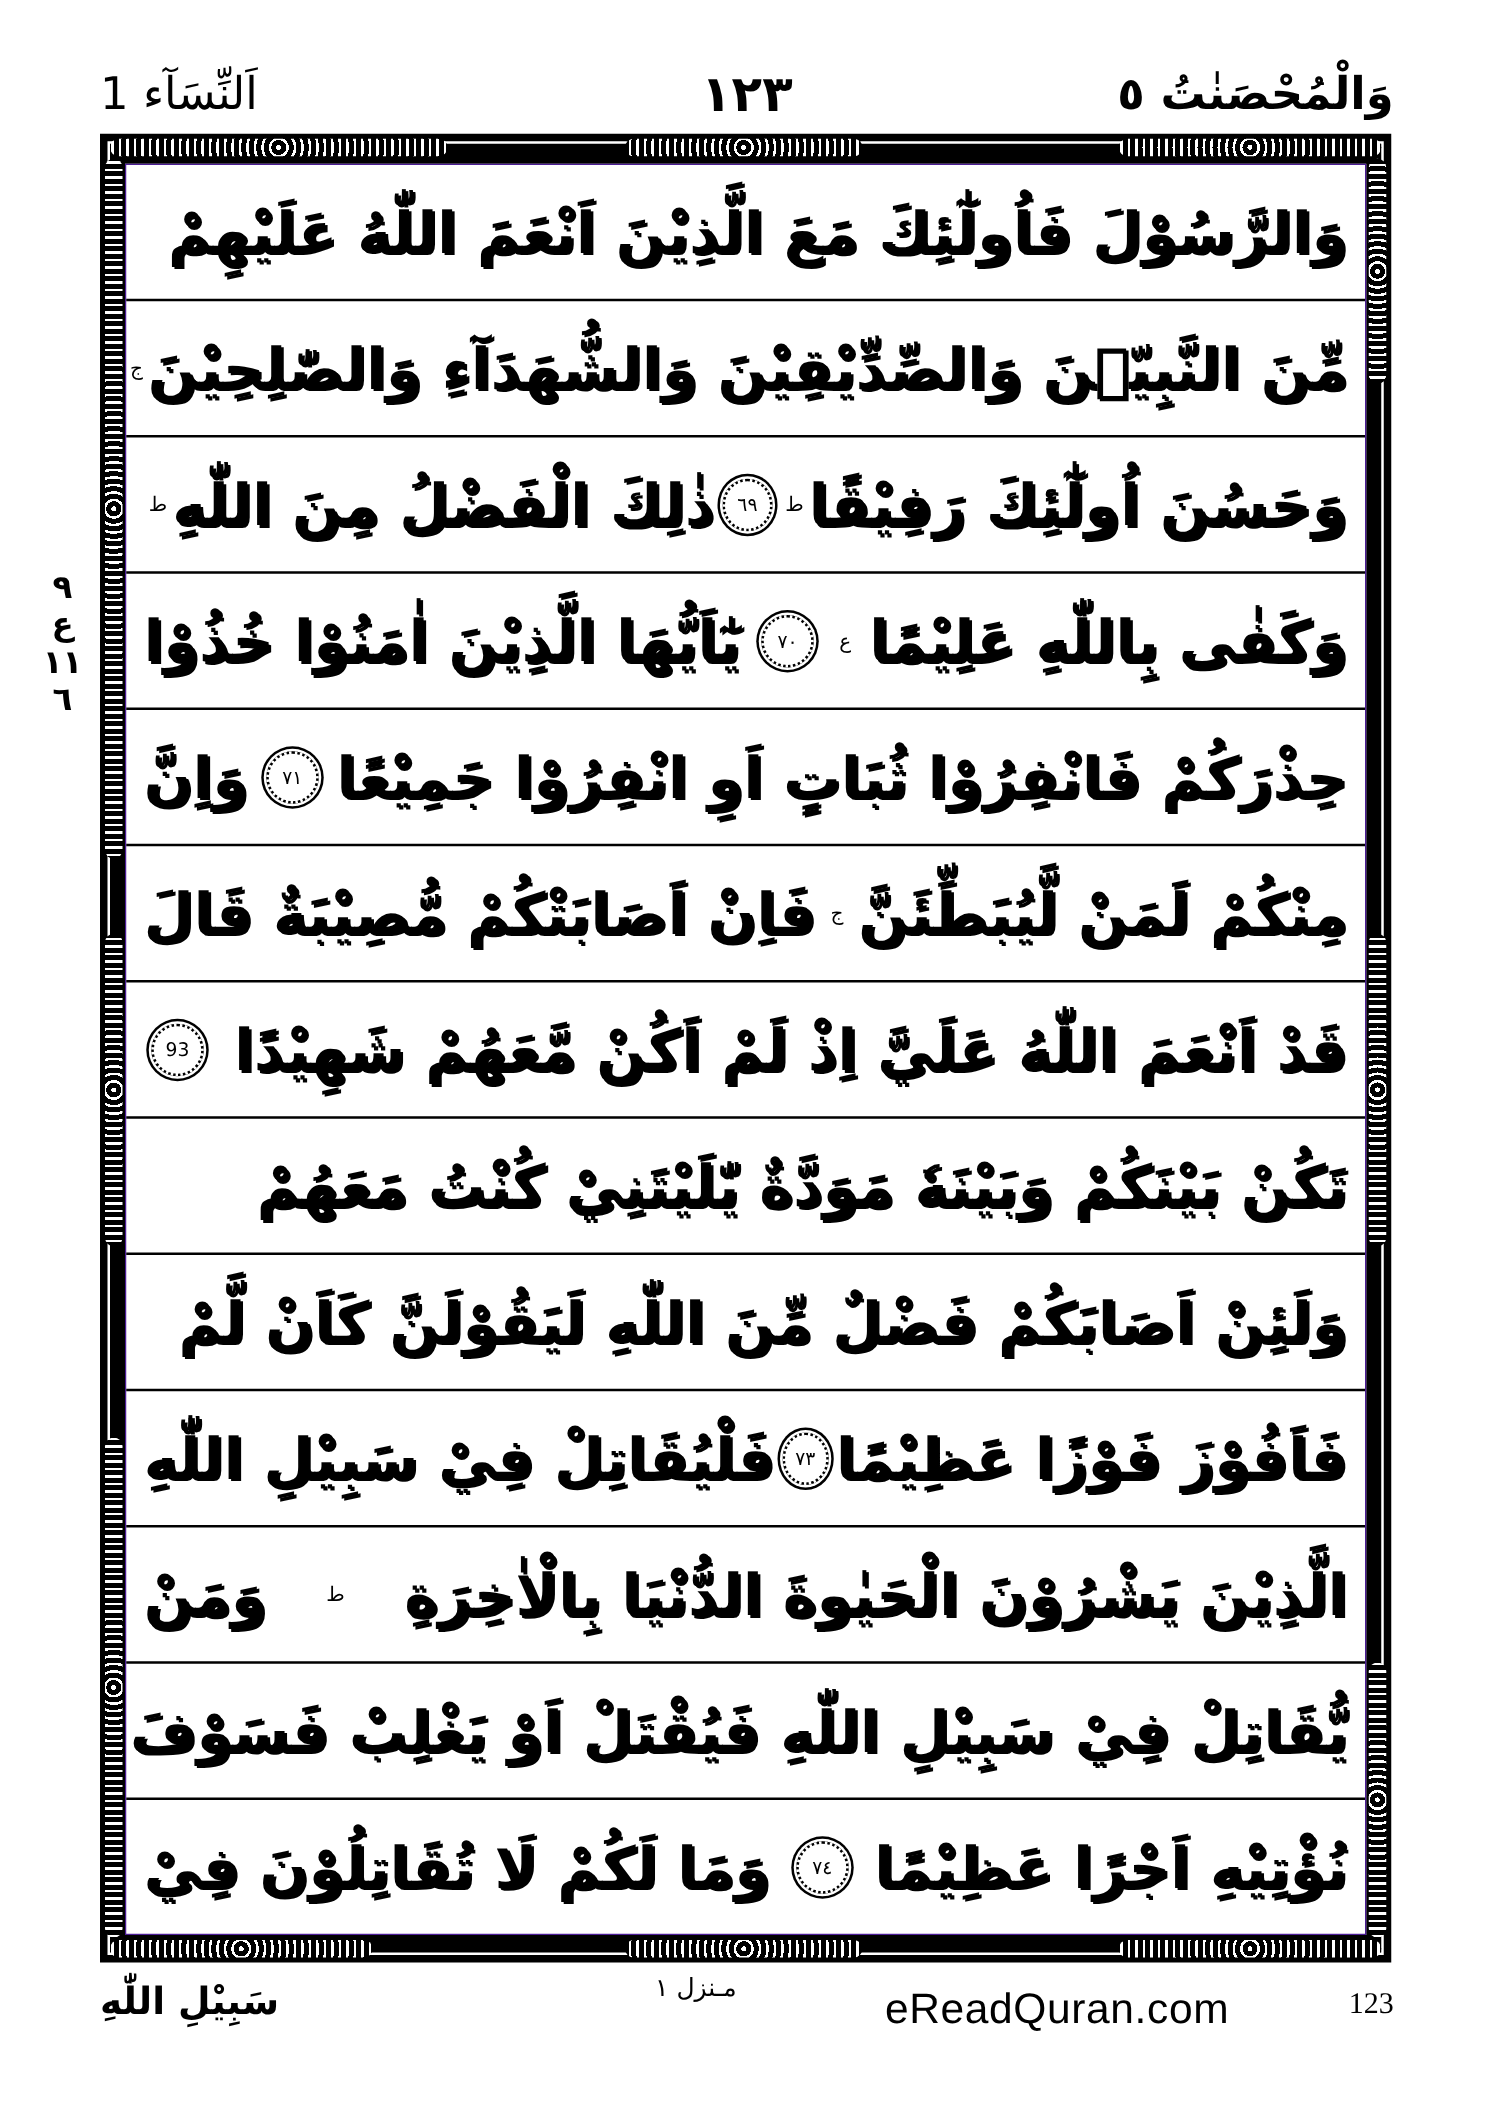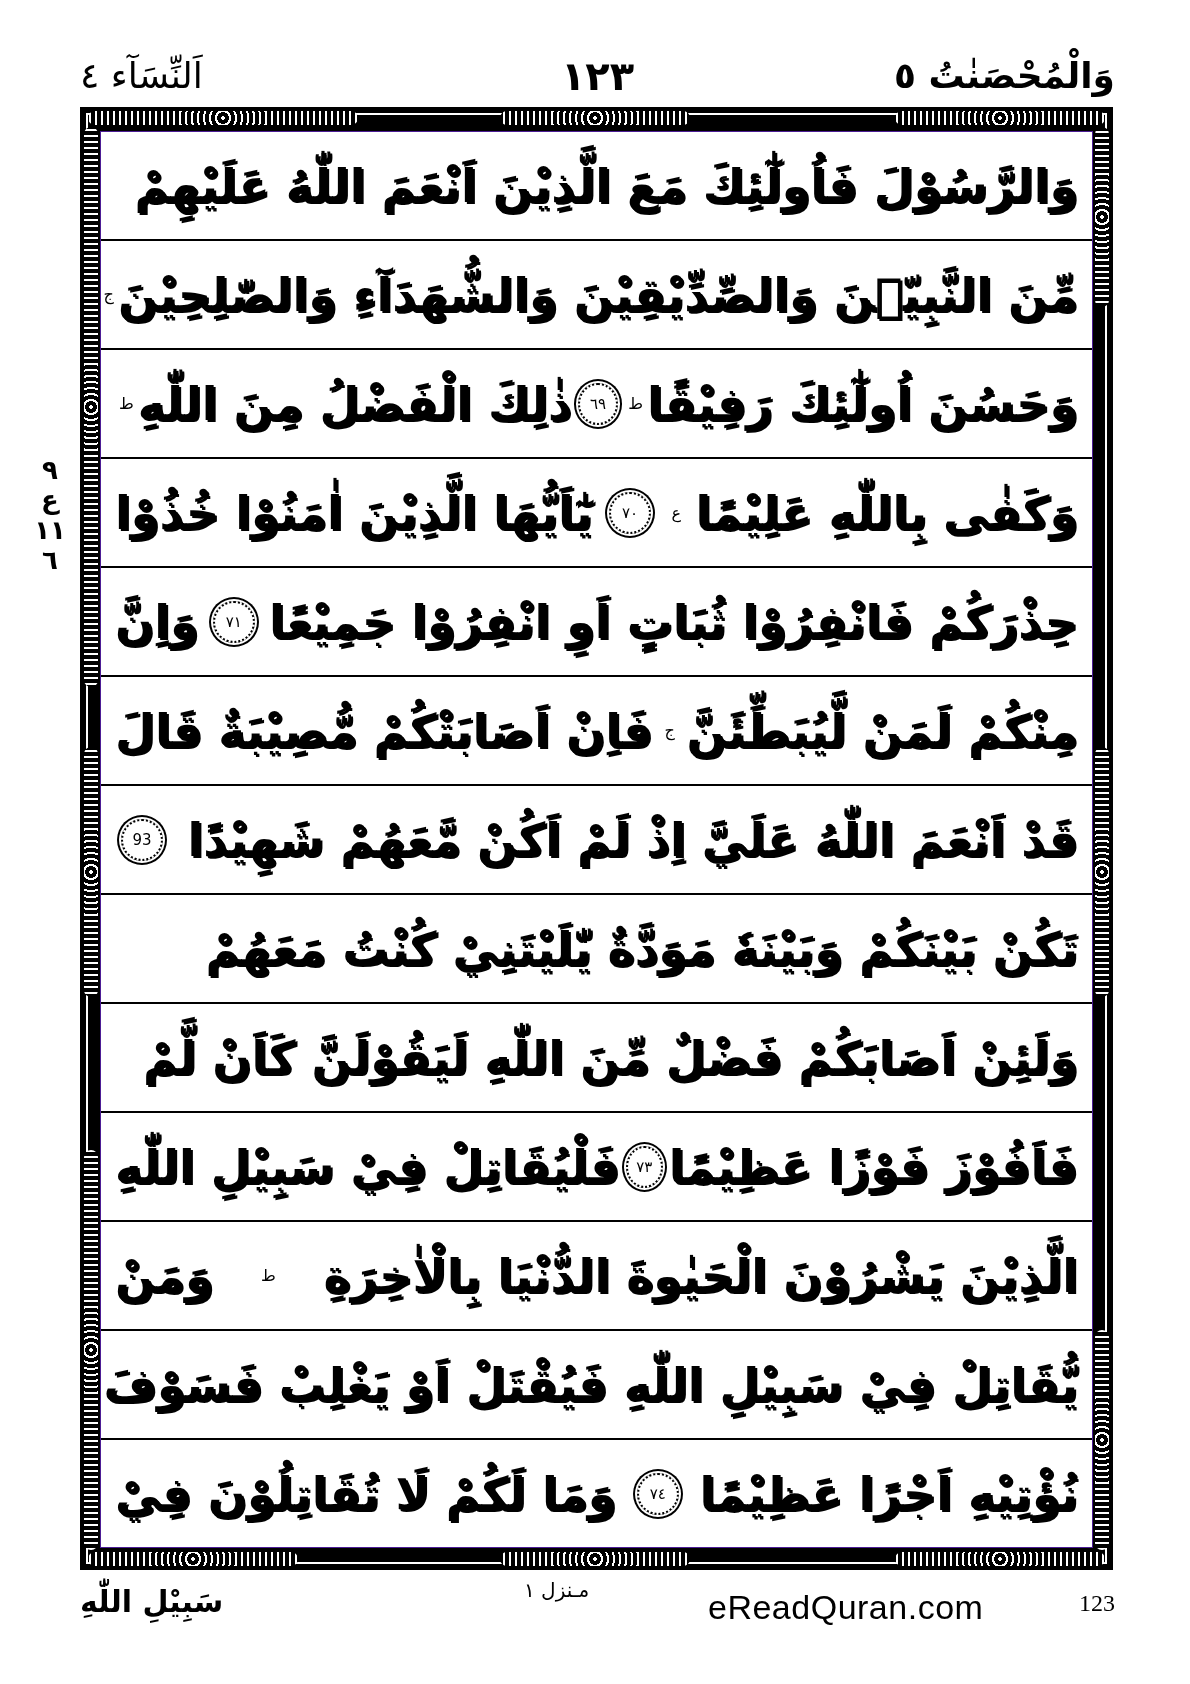--- a/index.html
+++ b/index.html
@@ -64,21 +64,21 @@
   .footer { position: absolute; top: 1578px; left: 80px; width: 1035px; height: 70px; }
   .ftr-catch { position: absolute; left: 0; top: 6px; font-family: "DejaVu Sans", sans-serif; font-size: 30px; font-weight: bold; direction: rtl; }
   .ftr-manzil { position: absolute; left: 444px; top: 0; font-family: "DejaVu Sans", sans-serif; font-size: 20px; direction: rtl; }
   .ftr-site { position: absolute; left: 628px; top: 10px; font-family: "Liberation Sans", sans-serif; font-size: 34px; font-weight: normal; letter-spacing: 0.5px; }
   .ftr-page { position: absolute; right: 0; top: 12px; font-family: "Liberation Serif", serif; font-size: 24px; }
 </style>
 </head>
 <body>
 
 <div class="header">
-  <div class="hdr-left">اَلنِّسَآء ٤</div>
+  <div class="hdr-left">اَلنِّسَآء 1</div>
   <div class="hdr-center">١٢٣</div>
   <div class="hdr-right">وَالْمُحْصَنٰتُ ٥</div>
 </div>
 
 <div class="margin-mark">
   <div>٩</div>
   <div>ع</div>
   <div>١١</div>
   <div>٦</div>
 </div>

